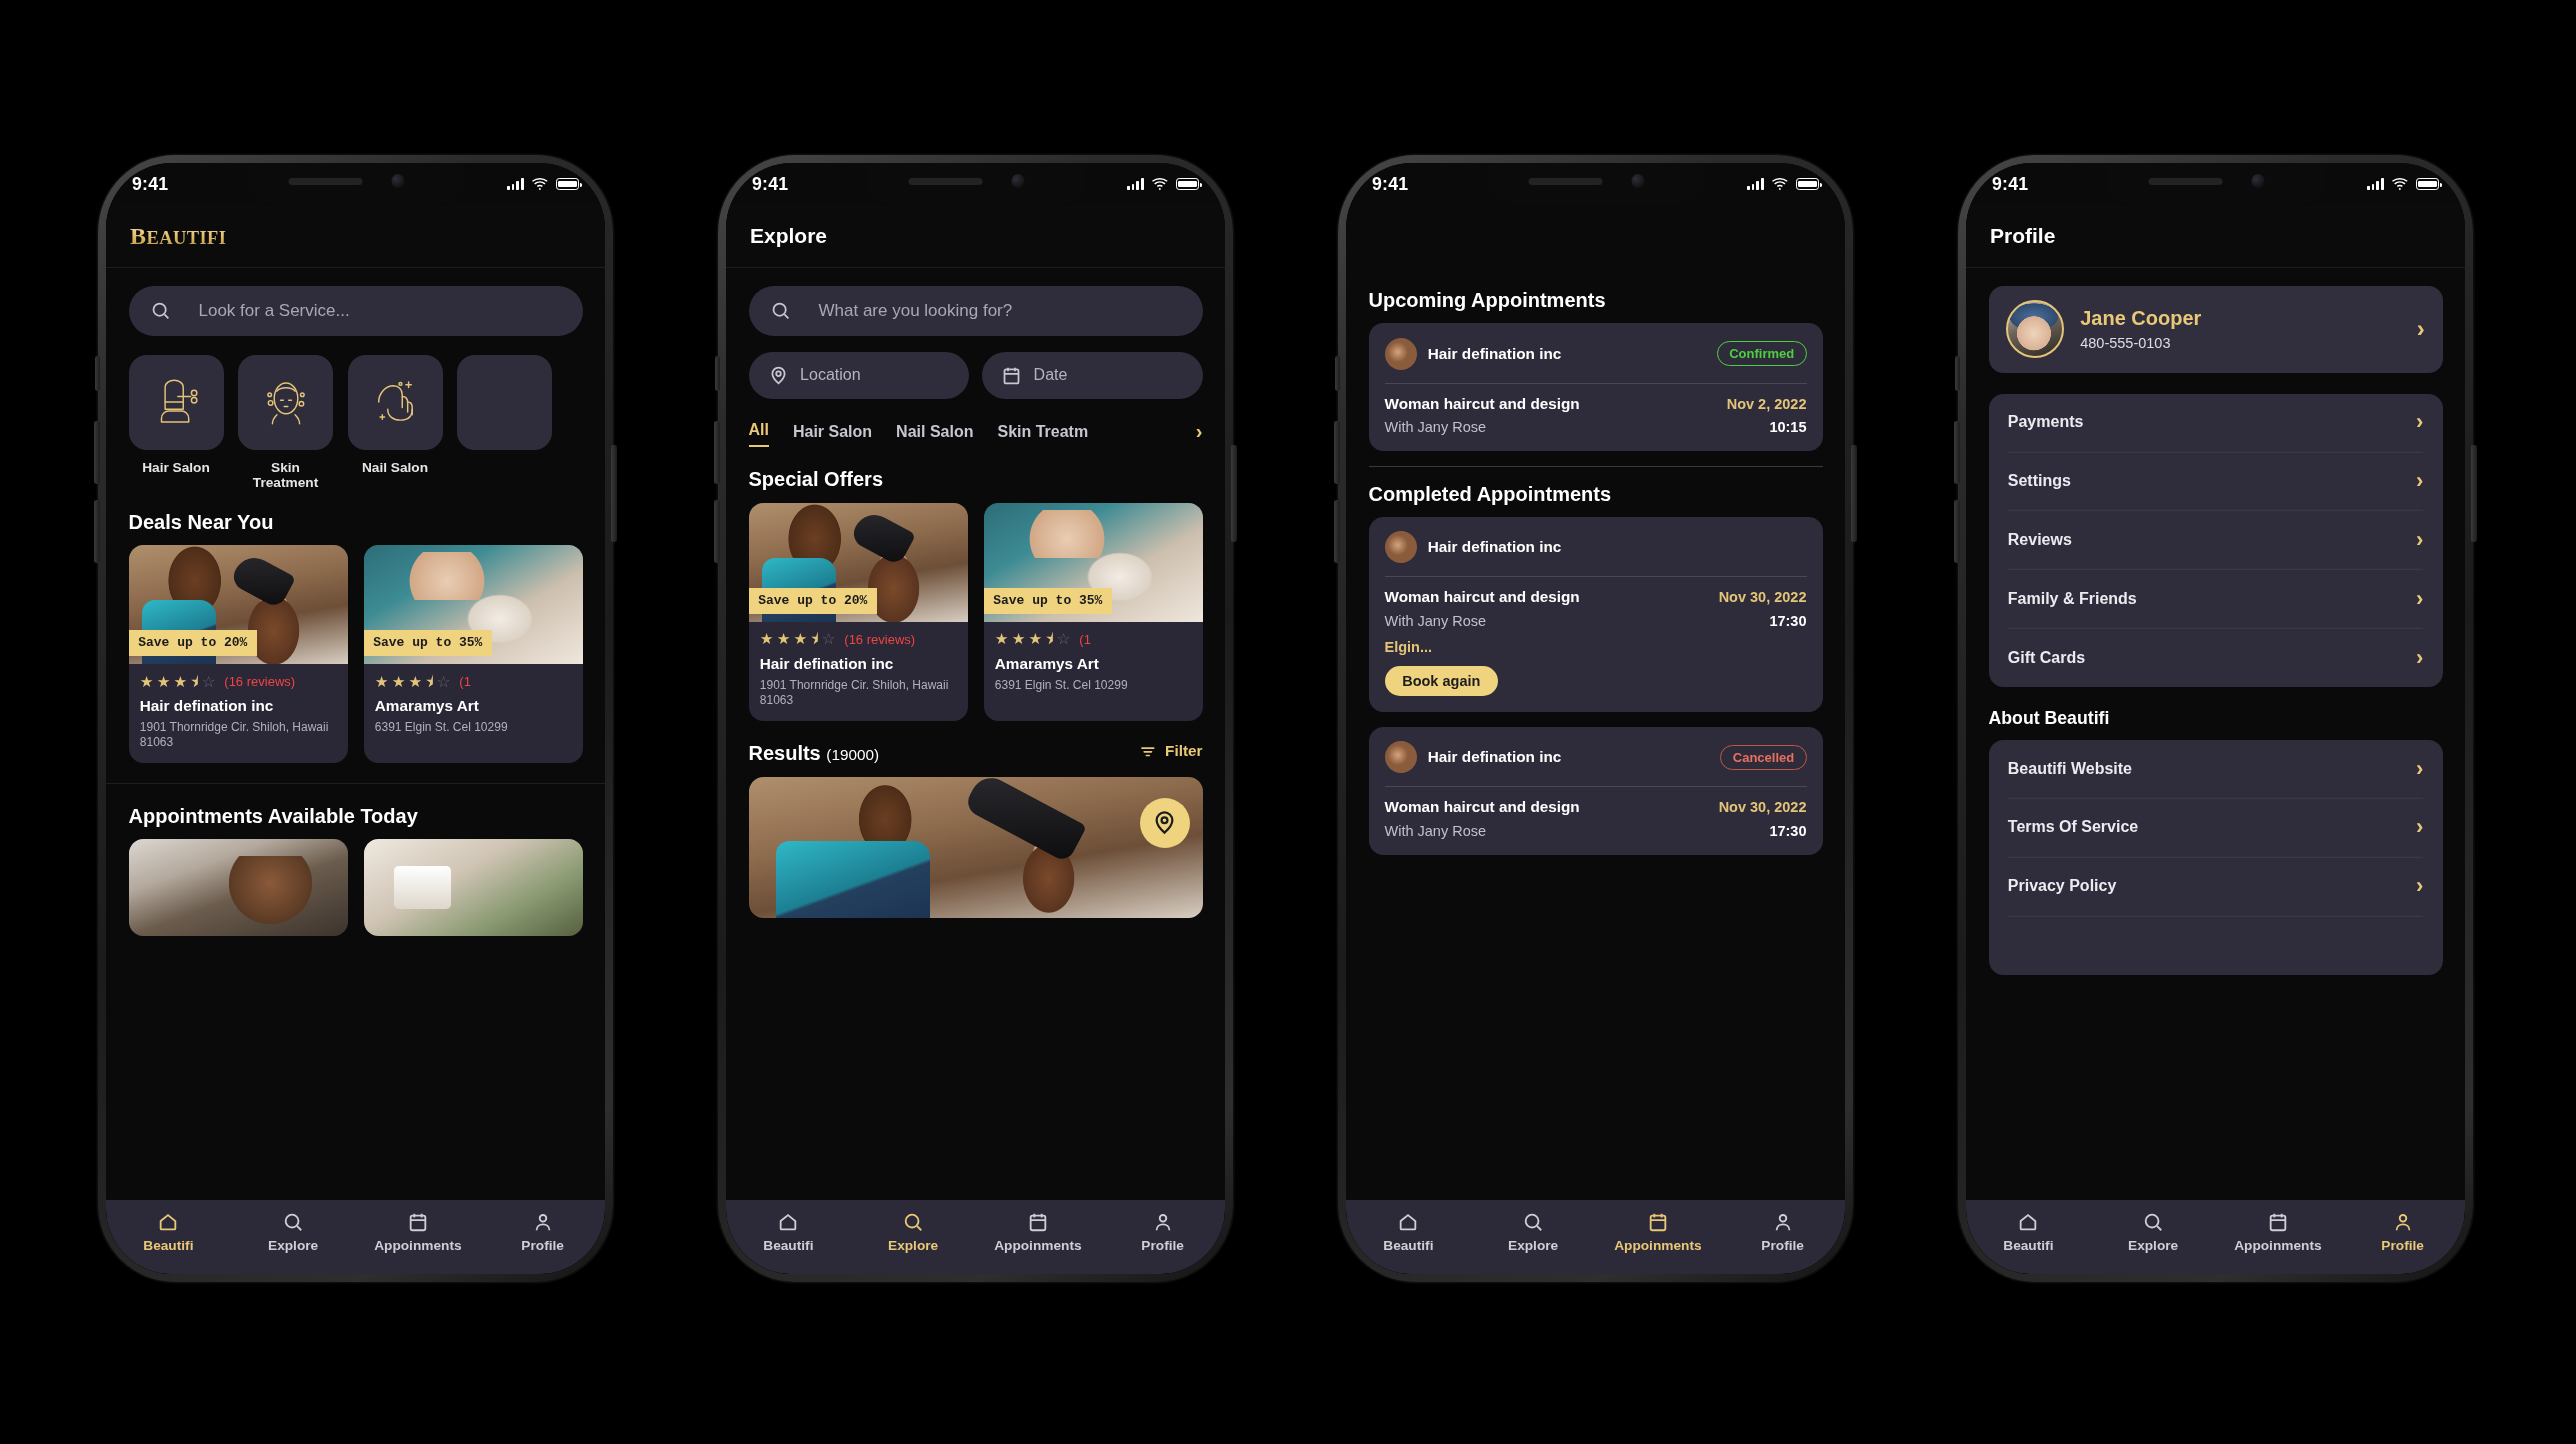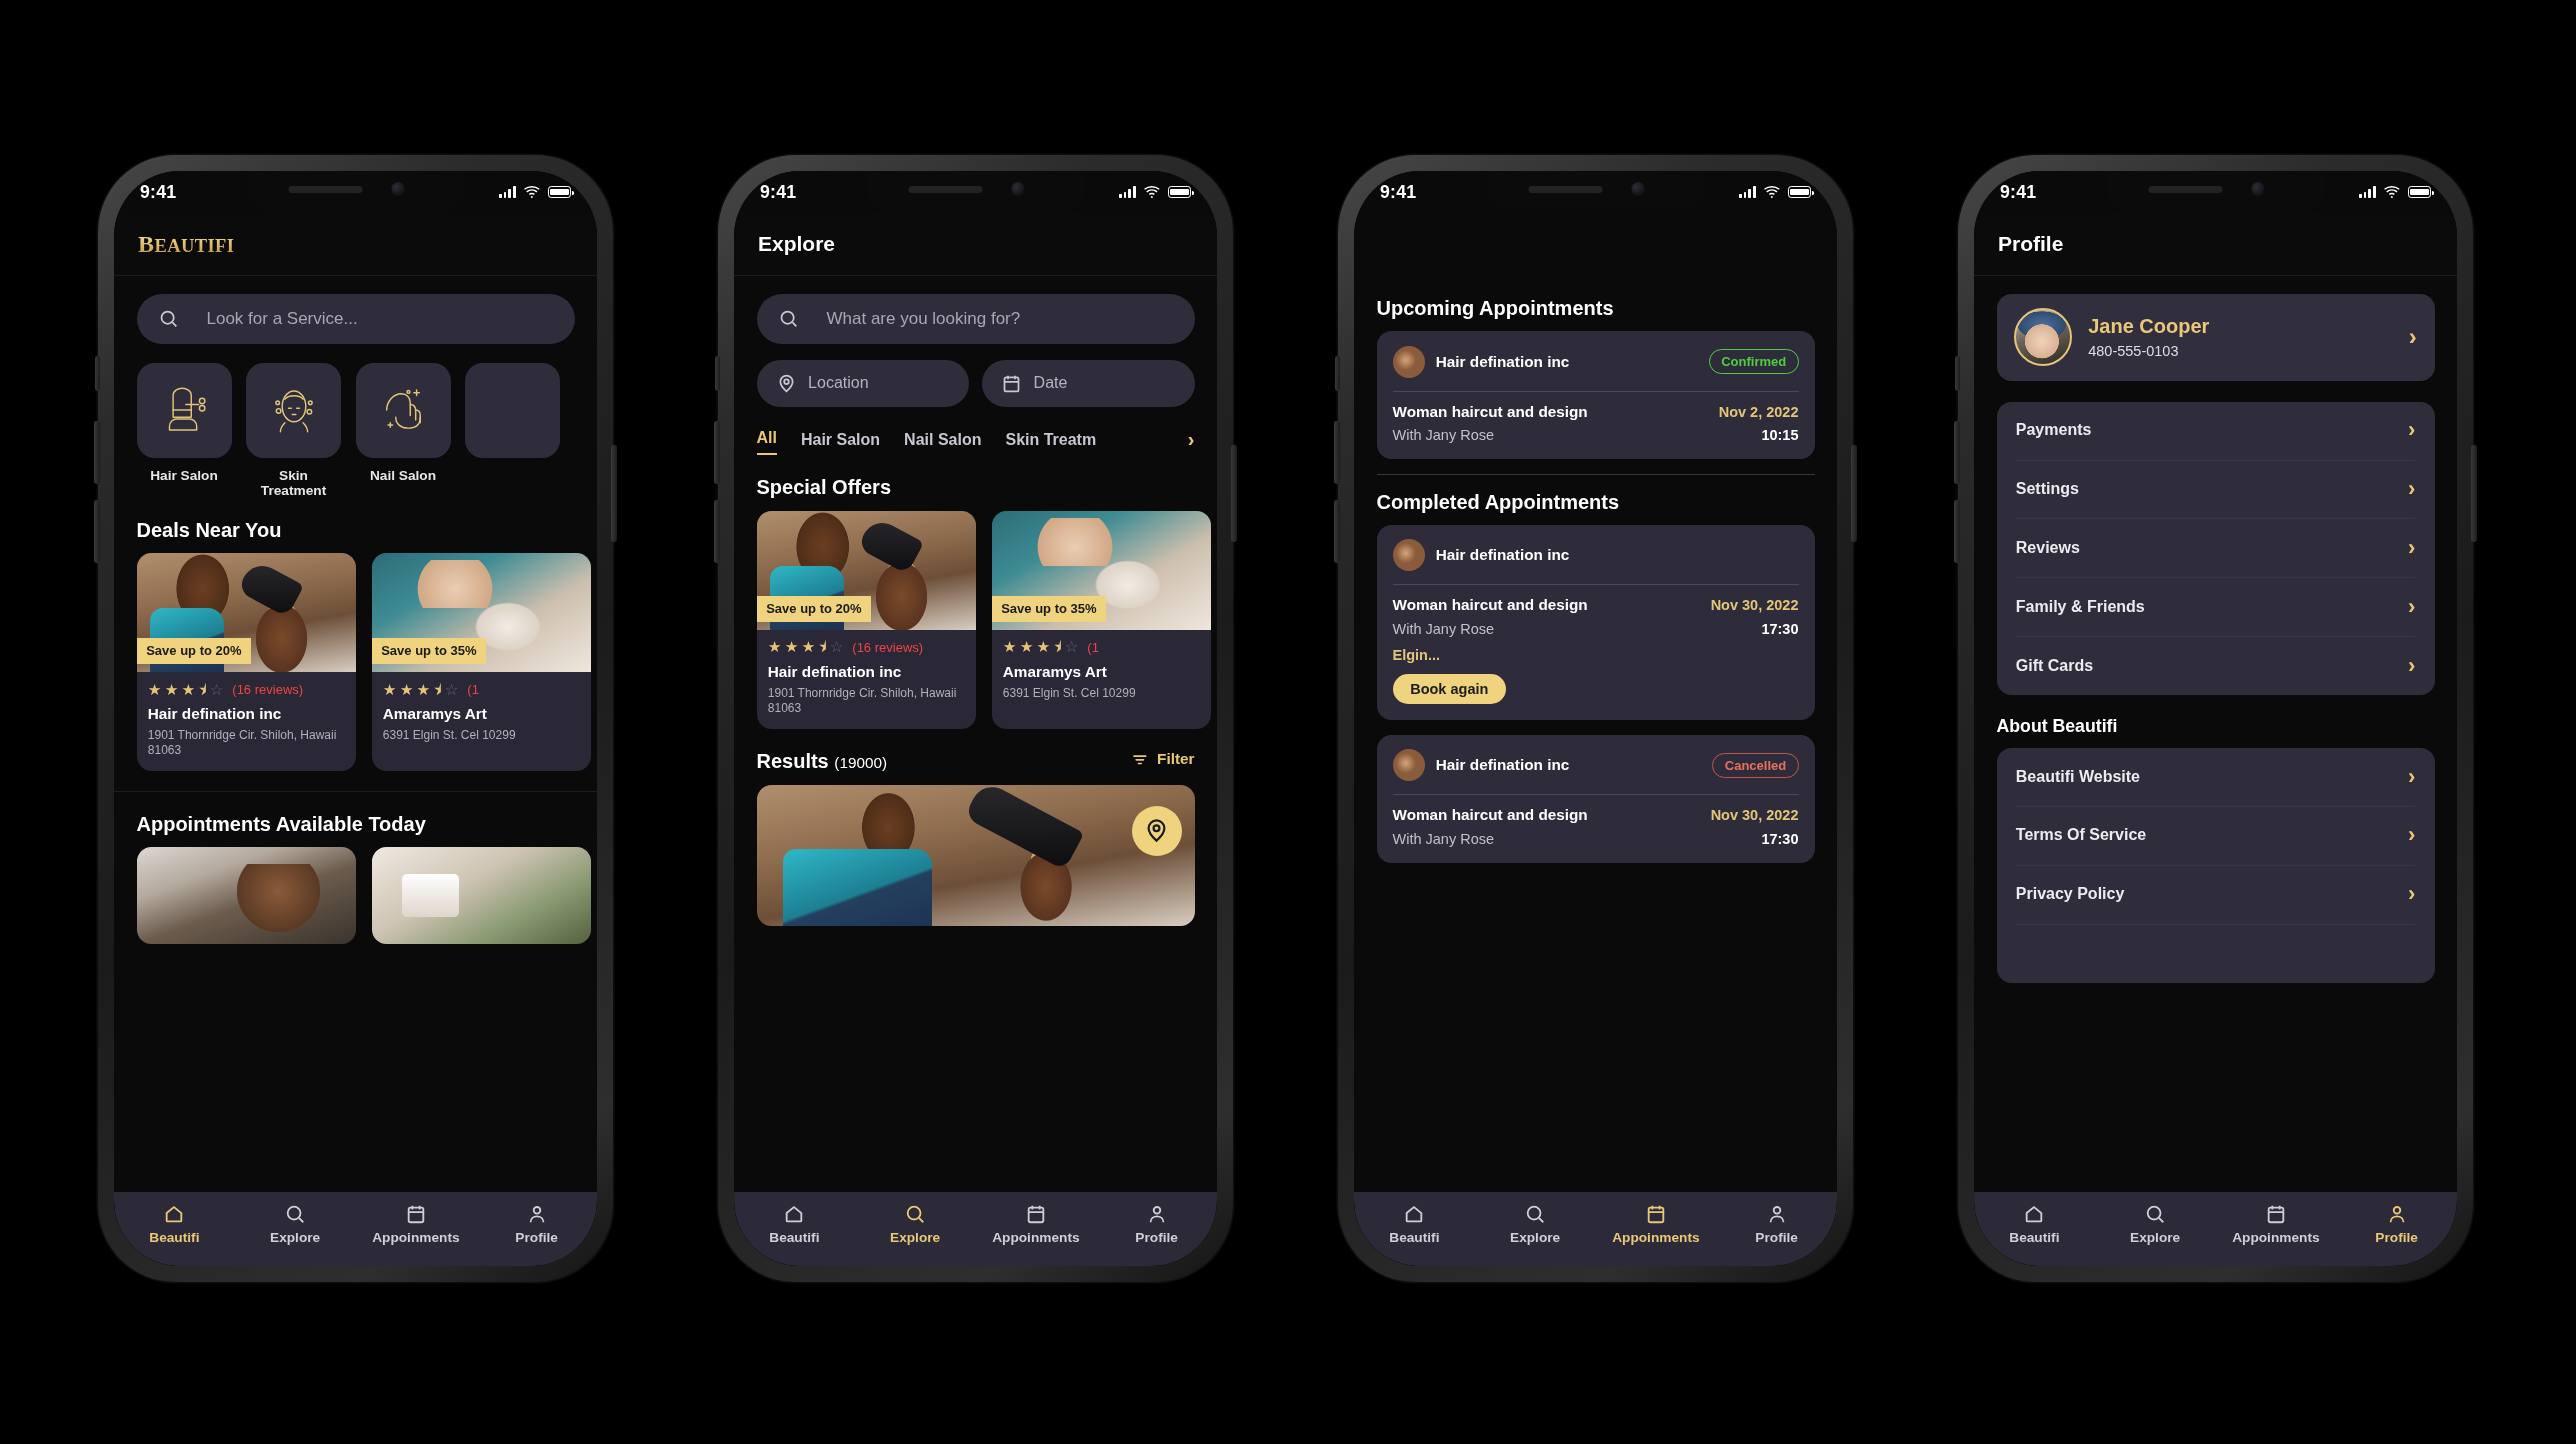--- a/index.html
+++ b/index.html
@@ -8,21 +8,21 @@
     background: #000; overflow: hidden;
     font-family: "Liberation Sans", sans-serif;
   }
   .stage { position: relative; width: 2576px; height: 1444px; background:#000; }
 
   
   .phone {
     position: absolute; width: 515px; height: 1127px;
     border-radius: 77px;
     background: linear-gradient(145deg,#474747 0%,#2b2b2b 18%,#1b1b1b 55%,#2e2e2e 88%,#141414 100%);
-    padding: 16px;
+    padding: 8px;
     box-shadow: 0 0 0 1.6px #0d0d0d, 0 14.5px 35px rgba(0,0,0,.9);
   }
   .phone-inner {
     position: relative; width: 100%; height: 100%;
     border-radius: 66px; background: #0b0b0b; overflow: hidden;
     box-shadow: inset 0 0 0 3.2px #121212;
   }
   .screen { position:absolute; inset:0; background:#0a0a0a; overflow:hidden; border-radius:64px; }
 
   .btn-side { position:absolute; background: linear-gradient(90deg,#3a3a3a,#1d1d1d); border-radius: 2.4px; }
@@ -102,21 +102,21 @@
   .cats { display:flex; gap:14.5px; margin: 19.3px 0 0 22.5px; }
   .cat { flex:none; width:95px; }
   .cat .box { width:95px; height:95px; background:#2f2d3b; border-radius:17.7px;
               display:flex; align-items:center; justify-content:center; }
   .cat .box svg { width:58px; height:58px; stroke:#e3c478; fill:none; stroke-width:1.6; stroke-linecap:round; stroke-linejoin:round; }
   .cat .nm { margin-top:9.7px; text-align:center; color:#e6e6ea; font-size:13.7px; font-weight:600; }
 
   
   .hscroll { display:flex; gap:16px; margin-left:22.5px; }
   .deal { flex:none; width:219px; background:#2a2836; border-radius:14.5px; overflow:hidden; }
-  .deal .photo { position:relative; height:119px; overflow:hidden; }
+  .deal .photo { position:relative; height:119px; overflow:hidden;font-family:Liberation Mono, monospace; }
   .deal .badge { position:absolute; left:0; bottom:8px; background:#efd37e; color:#1b1b1b;
                  font-size:13px; font-weight:700; padding:5.6px 9.7px; }
   .deal .meta { padding: 9.7px 11.3px 13px; }
   .stars { display:flex; align-items:center; gap:3.2px; }
   .stars .s { font-size:15.3px; color:#e3c478; line-height:1; }
   .stars .s.off { color:#6a6576; }
   .stars .rev { color:#ef4444; font-size:13px; margin-left:5.6px; white-space:nowrap; }
   .deal .nm { color:#fff; font-size:15.3px; font-weight:700; margin-top:8px; white-space:nowrap; }
   .deal .addr { color:#b1b0bb; font-size:12px; margin-top:4.8px; line-height:1.28; }
 

